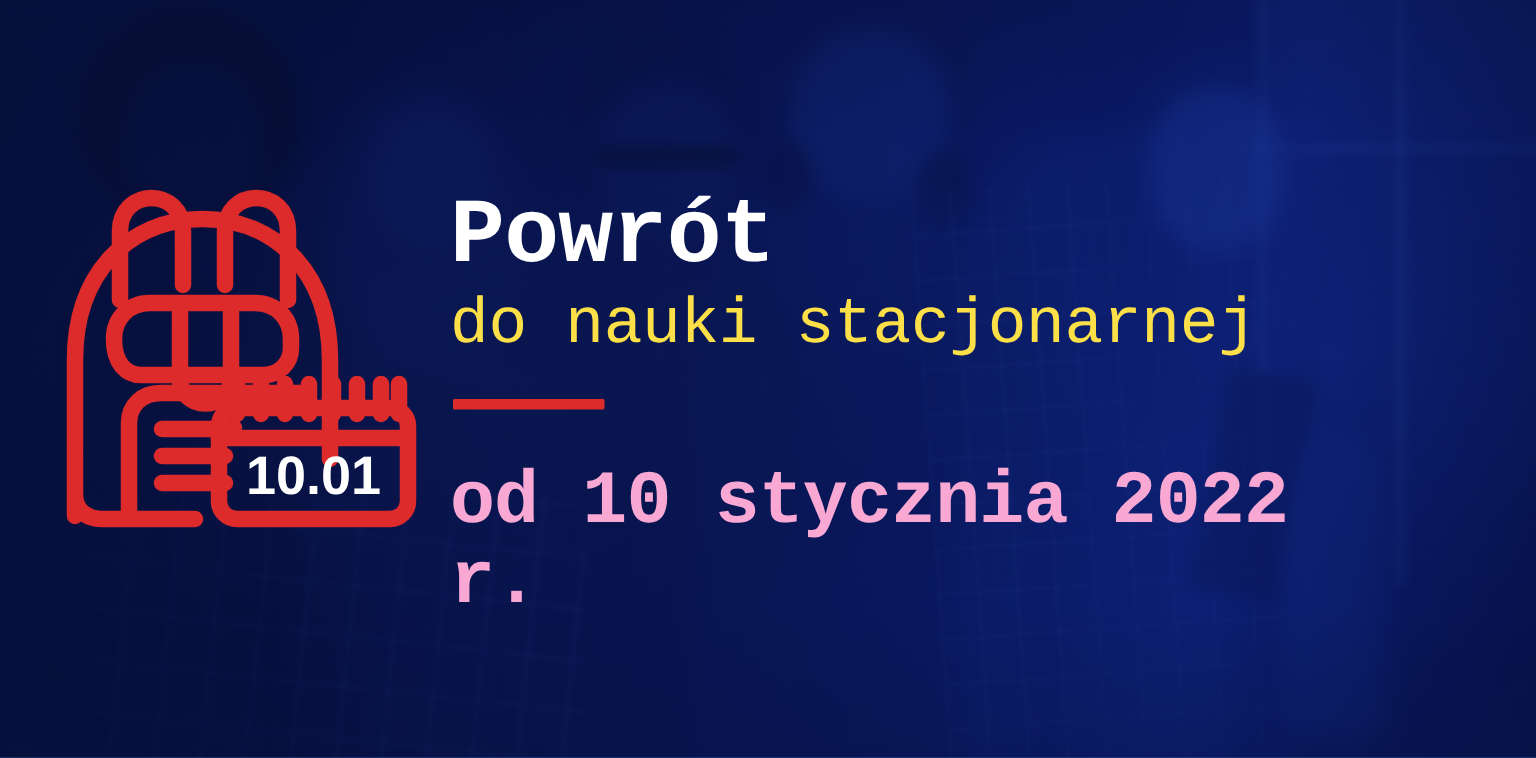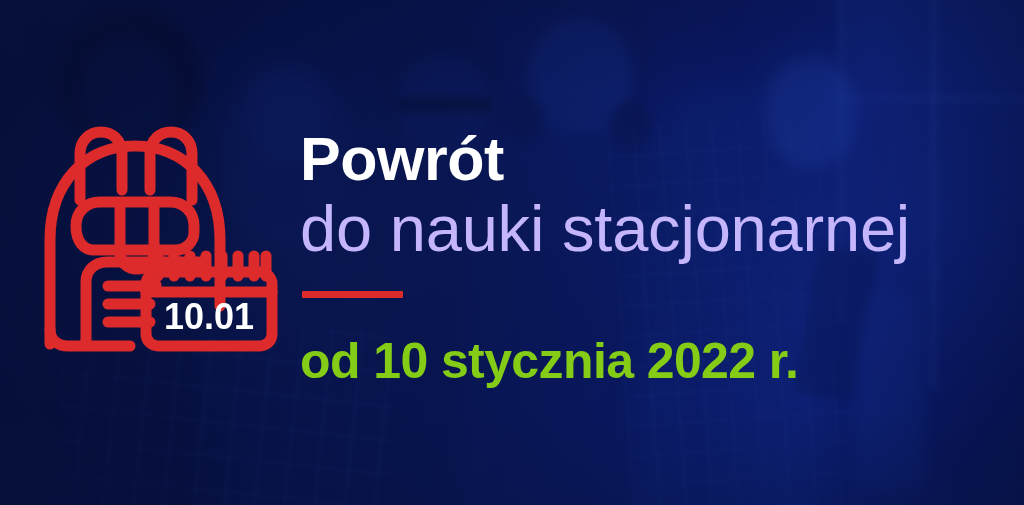--- a/index.html
+++ b/index.html
@@ -138,46 +138,47 @@
     width: 250px;
     height: 240px;
   }
   .icon-wrap svg { display: block; width: 100%; height: 100%; }
 
   .text-block {
     position: absolute;
     left: 300px;
     top: 128px;
     width: 640px;
+    font-family: Liberation Mono, monospace;
   }
   .headline-strong {
     color: #ffffff;
     font-size: 61px;
     font-weight: 700;
     letter-spacing: -0.5px;
     line-height: 1.02;
     margin: 0;
   }
   .headline-light {
-    color: #c4b5fd;
-    font-size: 65px;
+    color: #fde047;
+    font-size: 43px;
     font-weight: 300;
     letter-spacing: -0.2px;
     line-height: 1.14;
     margin: 2px 0 0 0;
   }
   .divider {
     width: 101px;
     height: 7px;
     background: #dd2b2b;
     margin: 25px 0 0 2px;
     border-radius: 1px;
   }
   .date-line {
-    color: #84cc16;
+    color: #f9a8d4;
     font-size: 50px;
     font-weight: 700;
     letter-spacing: -0.6px;
     line-height: 1.05;
     margin: 37px 0 0 0;
   }
 </style>
 </head>
 <body>
 

